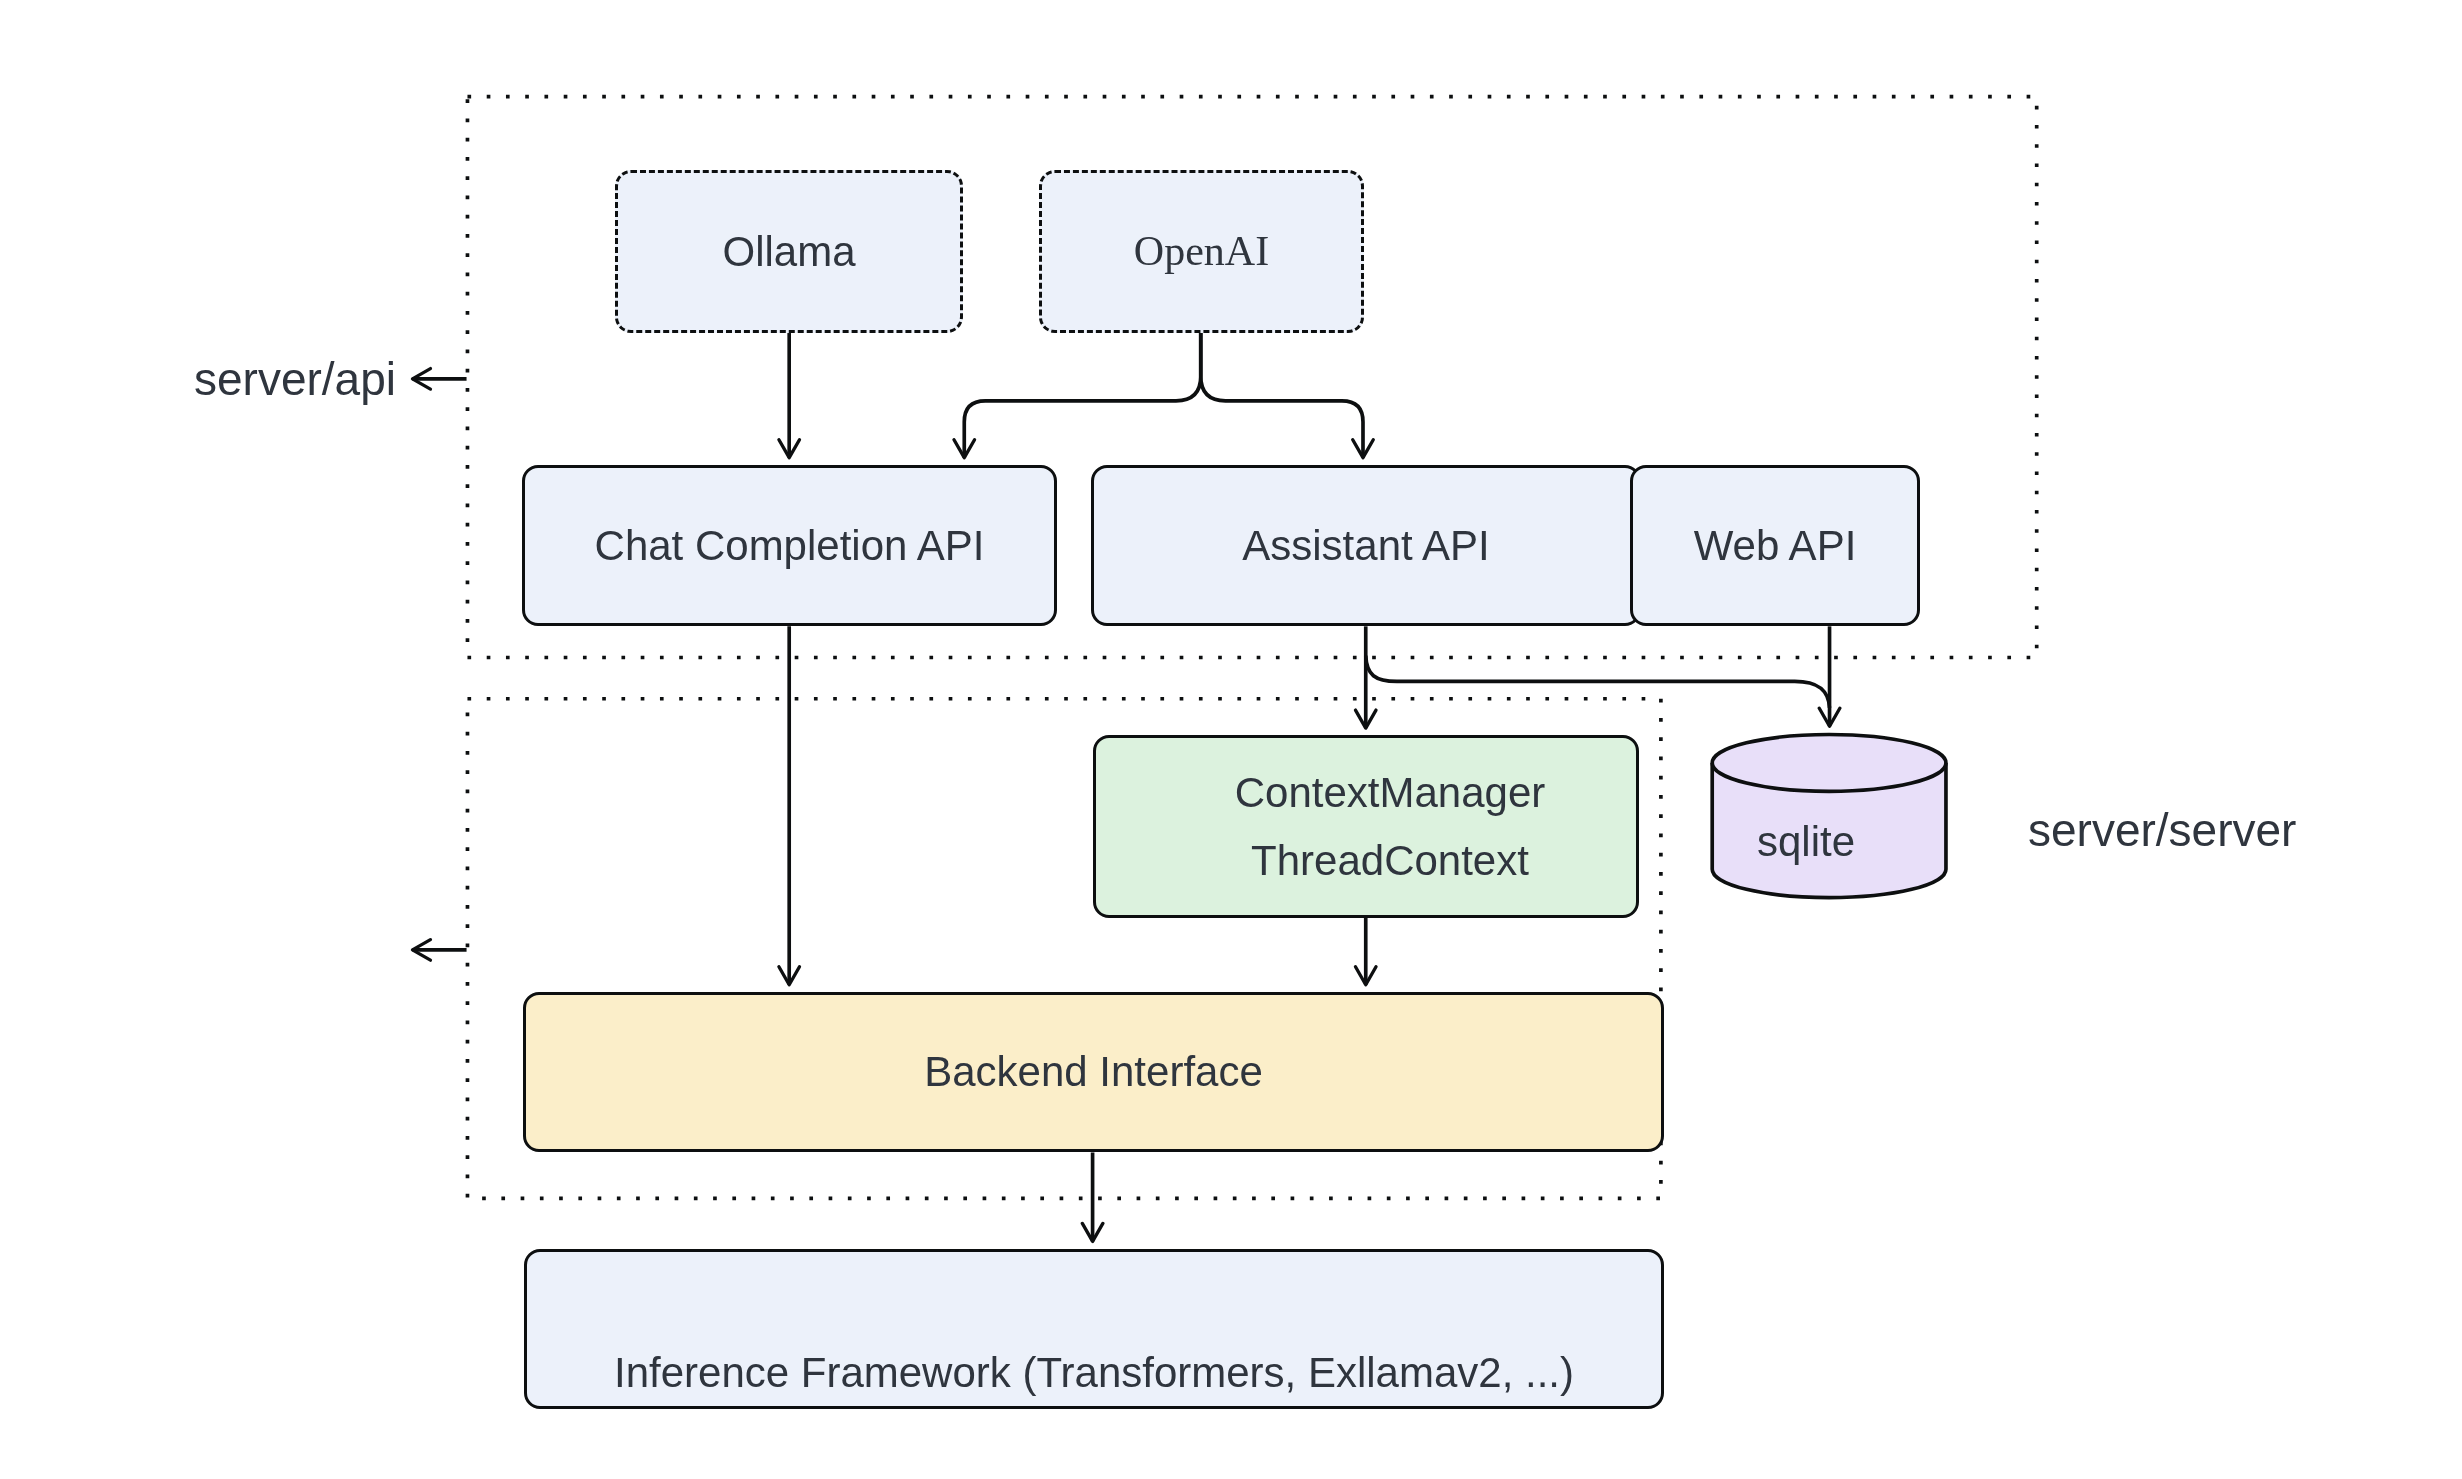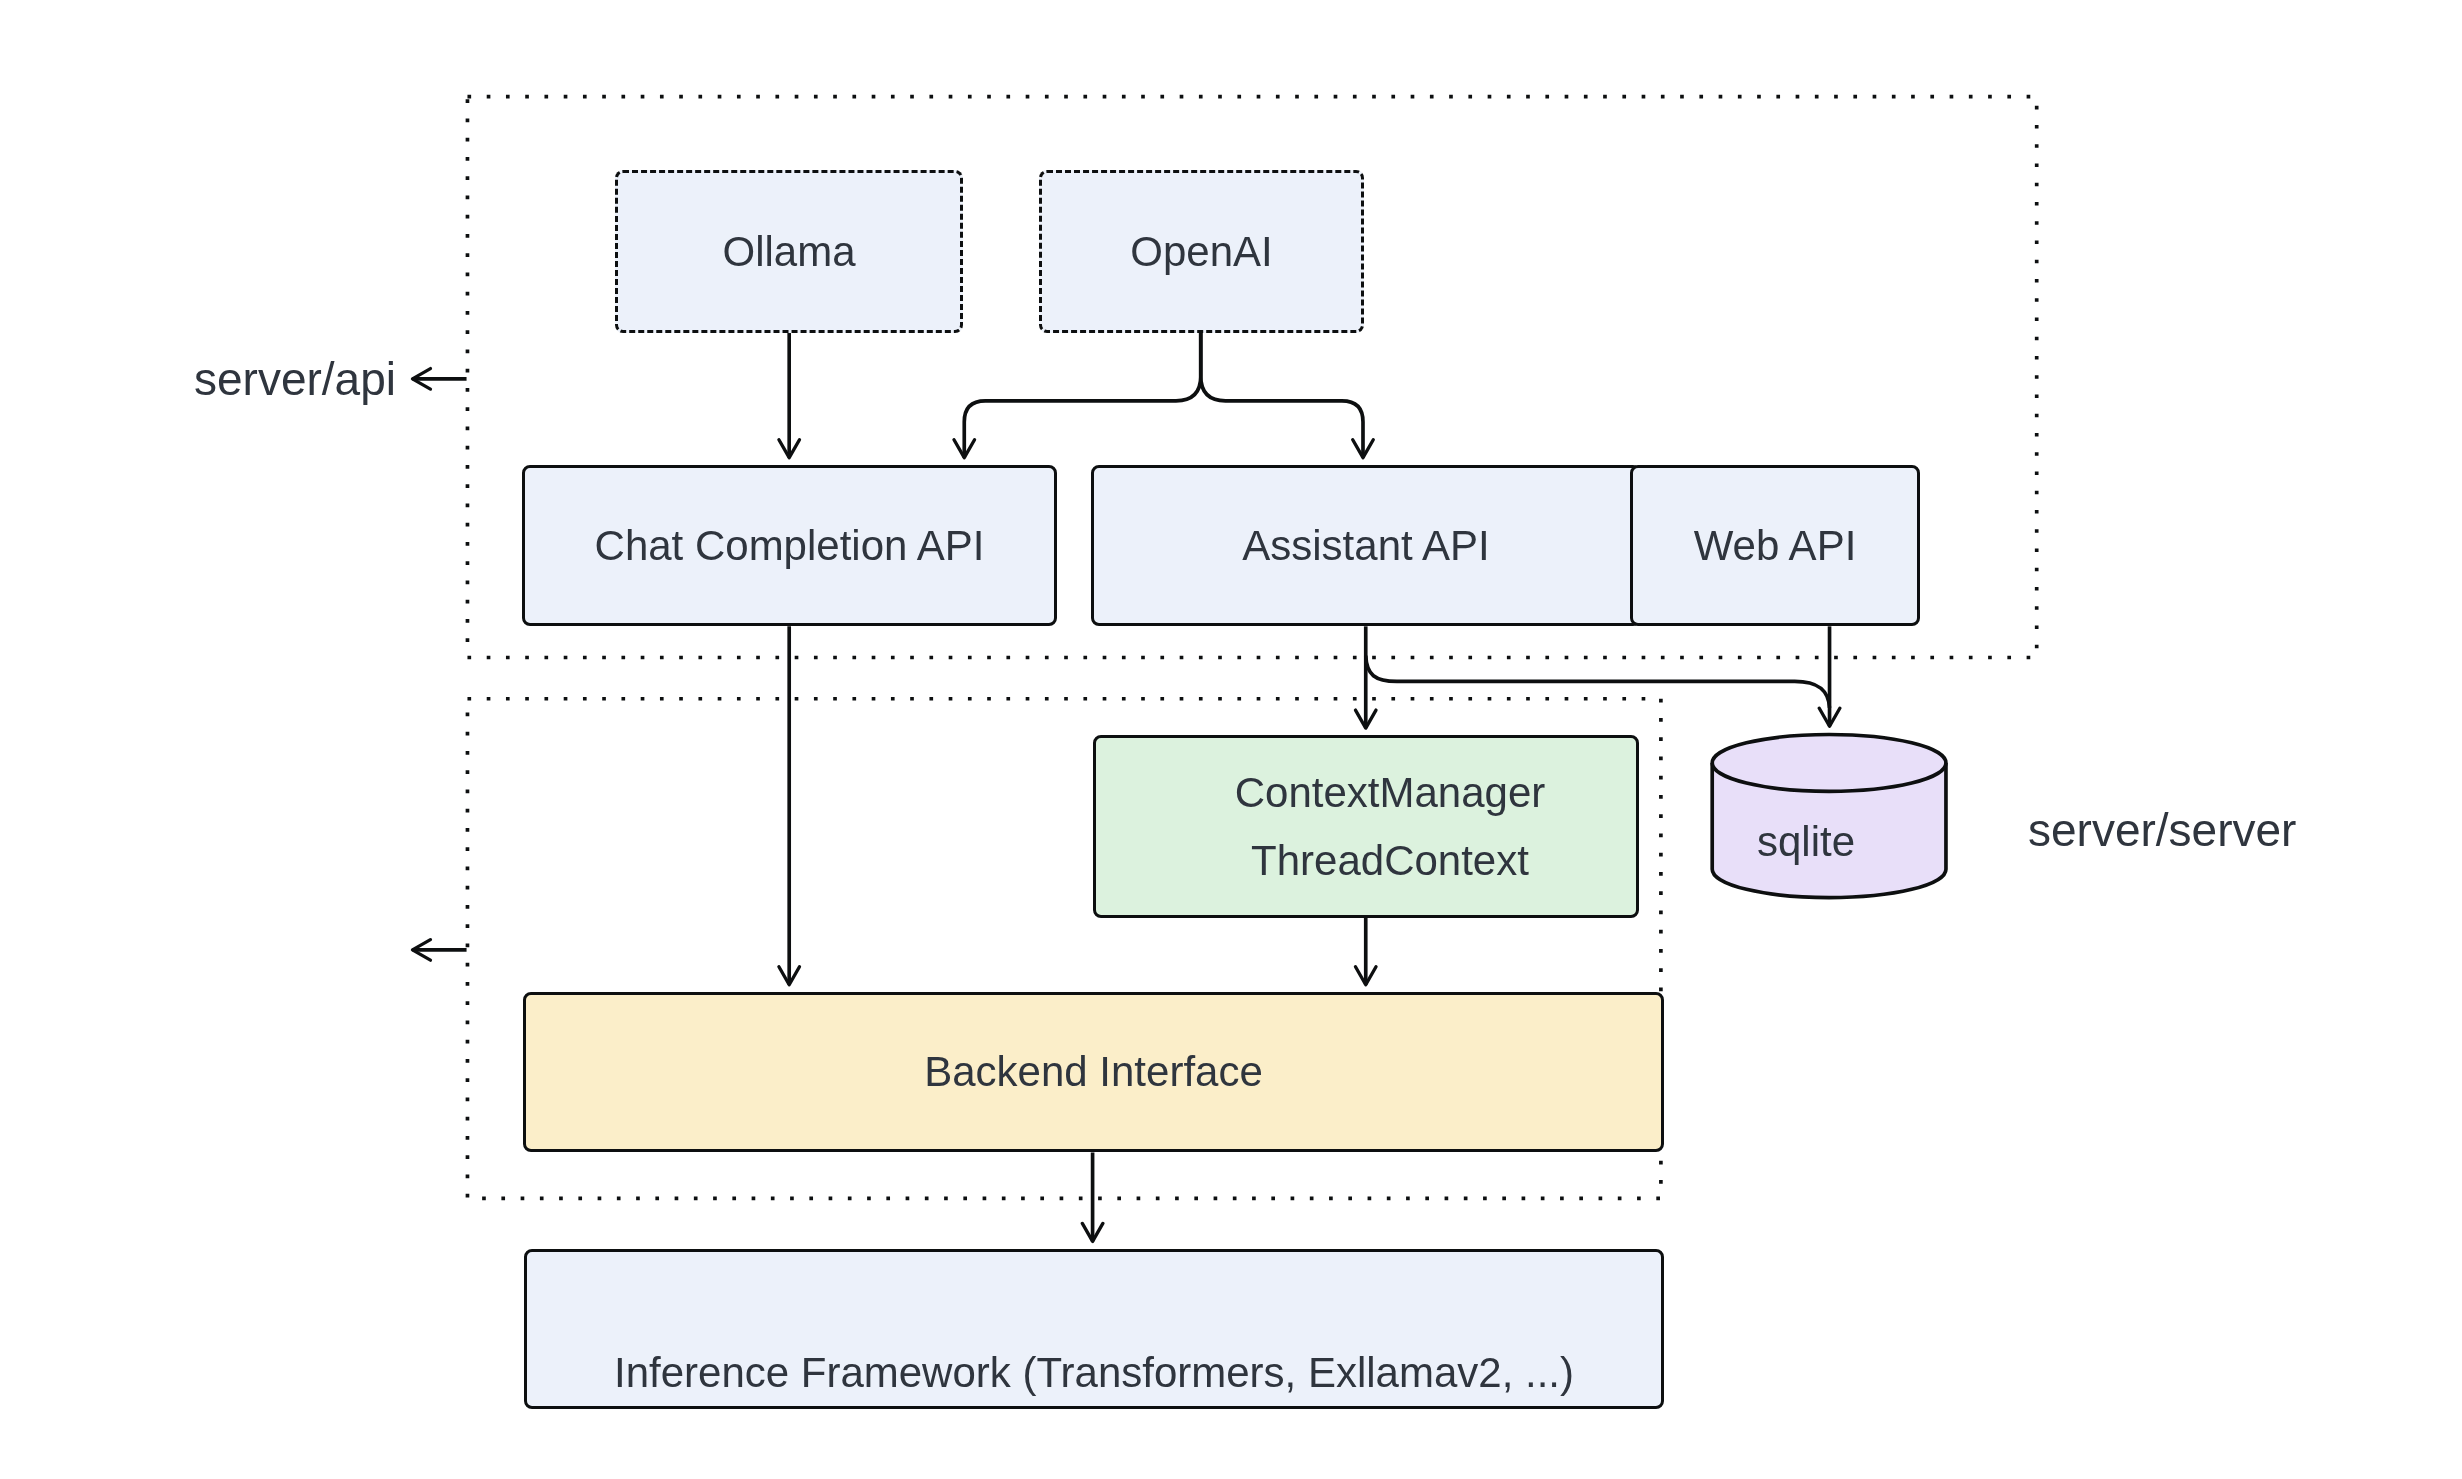--- a/index.html
+++ b/index.html
@@ -49,21 +49,21 @@
     stroke:var(--stroke,#0D0F10);
     stroke-width:4;
   }
   .node{
     position:absolute;
     display:flex;
     align-items:center;
     justify-content:center;
     text-align:center;
     box-sizing:border-box;
-    border-radius:8px;
+    border-radius:16px;
     font-size:42px;
     line-height:1.6;
     color:var(--text,#2F353E);
   }
   .node.solid{ border:3.7px solid var(--stroke,#0D0F10); }
   .node.dashed{ border:3.2px dashed var(--stroke,#0D0F10); }
   .node.blue{ background:var(--node-blue,#ECF1FA); }
   .node.green{ background:var(--node-green,#DCF2DE); }
   .node.yellow{ background:var(--node-yellow,#FBEEC9); }
   .node.plain{ background:transparent; border:none; }
@@ -108,21 +108,21 @@
     <path class="edge arrow" d="M1192 1257 V1354"></path>
 
     <path class="edge arrow" d="M509 413 H450"></path>
     <path class="edge arrow" d="M509 1036 H450"></path>
   </svg>
 
   <div class="node dashed blue" style="left:615px;top:170px;width:348px;height:163px;">
     <span>Ollama</span>
   </div>
 
-  <div class="node dashed blue" style="left:1039px;top:170px;width:325px;height:163px;">
+  <div class="node dashed blue" style="left:1039px;top:170px;width:325px;height:163px;font-family:Liberation Serif, serif;">
     <span>OpenAI</span>
   </div>
 
   <div class="node solid blue" style="left:522px;top:465px;width:535px;height:161px;">
     <span>Chat Completion API</span>
   </div>
 
   <div class="node solid blue" style="left:1091px;top:465px;width:550px;height:161px;">
     <span>Assistant API</span>
   </div>

